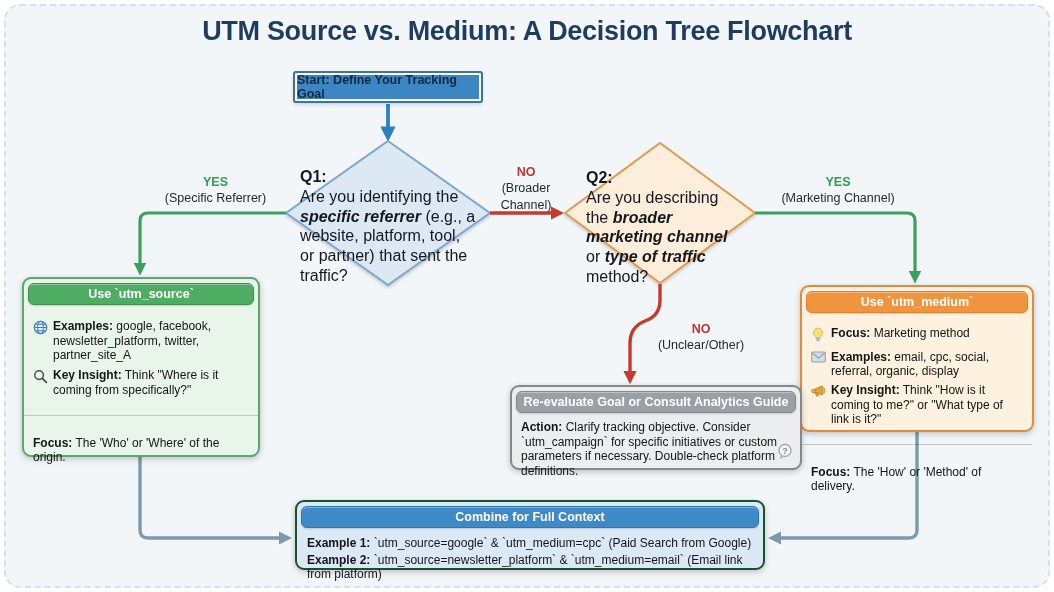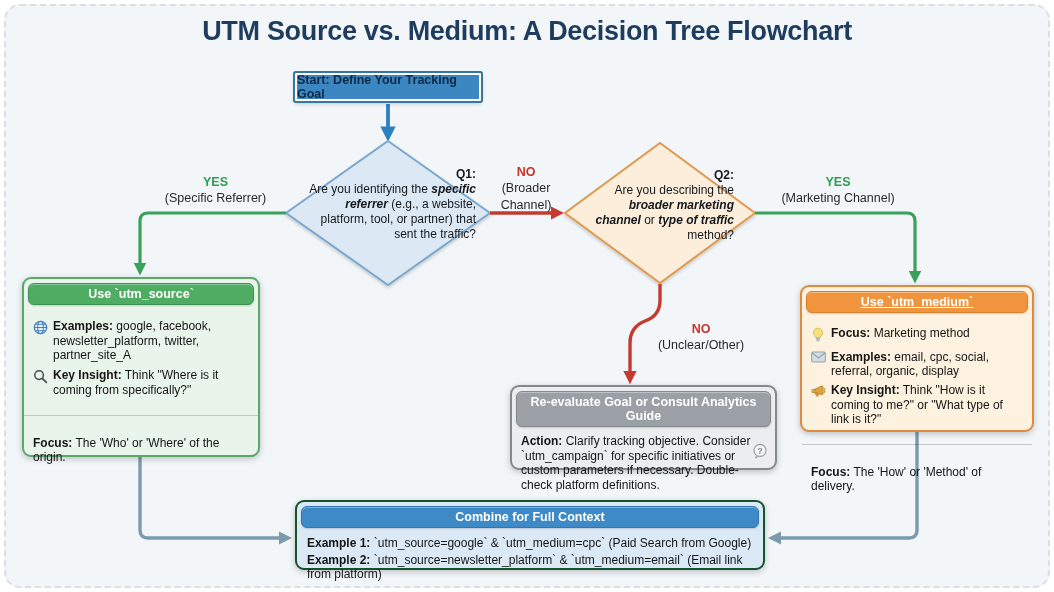--- a/index.html
+++ b/index.html
@@ -10,21 +10,21 @@
   #overlay{position:absolute;left:0;top:0;z-index:1;}
 
   .node{position:absolute;z-index:2;box-sizing:border-box;}
 
   
   #start-box{left:295px;top:73px;width:186px;height:28px;background:#3c86c2;border:2px solid #ffffff;
     box-shadow:0 0 0 2px #35779f,0 2px 5px rgba(0,0,0,.28);border-radius:1px;
     display:flex;align-items:center;justify-content:center;font-size:12.5px;font-weight:bold;color:#0e2b45;}
 
   
-  .diamond-text{position:absolute;z-index:2;text-align:right;font-size:12px;line-height:1.24;color:#14181c;}
+  .diamond-text{position:absolute;z-index:2;text-align:left;font-size:16px;line-height:1.24;color:#14181c;}
   .q-head{font-weight:bold;}
   .emi{font-weight:bold;font-style:italic;}
 
   
   .edge-label{position:absolute;z-index:2;text-align:center;font-size:12.5px;line-height:1.3;color:#26292c;}
   .edge-label .word{font-weight:bold;}
   .word.yes{color:#2e9e52;}
   .word.no{color:#c8342c;}
 
   
@@ -34,24 +34,24 @@
   .card-body{padding:5px 9px 6px 9px;font-size:12px;line-height:1.22;color:#151515;}
   .item{display:flex;margin:5px 0;}
   .item .icon{flex:0 0 20px;padding-top:1px;}
   .item .txt{flex:1;}
   .box-footer{border-top:1px solid rgba(0,0,0,.18);margin-top:7px;padding:20px 9px 0 9px;font-size:12px;color:#151515;}
 
   #source-box{left:22px;top:277px;width:238px;height:180px;background:#e9f4eb;border:2px solid #58a96a;}
   #source-box .card-header{background:#4ead63;border:1px solid #3d9252;}
 
   #medium-box{left:800px;top:285px;width:234px;height:147px;background:#fdf1df;border:2px solid #e0893f;}
-  #medium-box .card-header{background:#f0953e;border:1px solid #d7822f;text-decoration:underline;}
+  #medium-box .card-header{background:#f0953e;border:1px solid #d7822f;}
   #medium-box .item{margin:4px 0;}
 
-  #reevaluate-box{left:510px;top:385px;width:267px;height:85px;background:#ebedee;border:2px solid #85888c;}
+  #reevaluate-box{left:510px;top:385px;width:292px;height:85px;background:#ebedee;border:2px solid #85888c;}
   #reevaluate-box .card-header{background:#9aa0a6;border:1px solid #84898e;}
   #reevaluate-box .card-body{padding-top:3px;}
   #question-bubble{position:absolute;right:7px;bottom:5px;}
 
   #combine-box{left:295px;top:500px;width:470px;height:70px;background:#dbe9f6;border:2px solid #14532d;}
   #combine-box .card-header{background:#3d8ac6;border:1px solid #2f77b0;}
   #combine-box .card-body{padding:2px 10px;}
   #combine-box .ex-line{margin:2px 0;}
 </style>
 </head>

